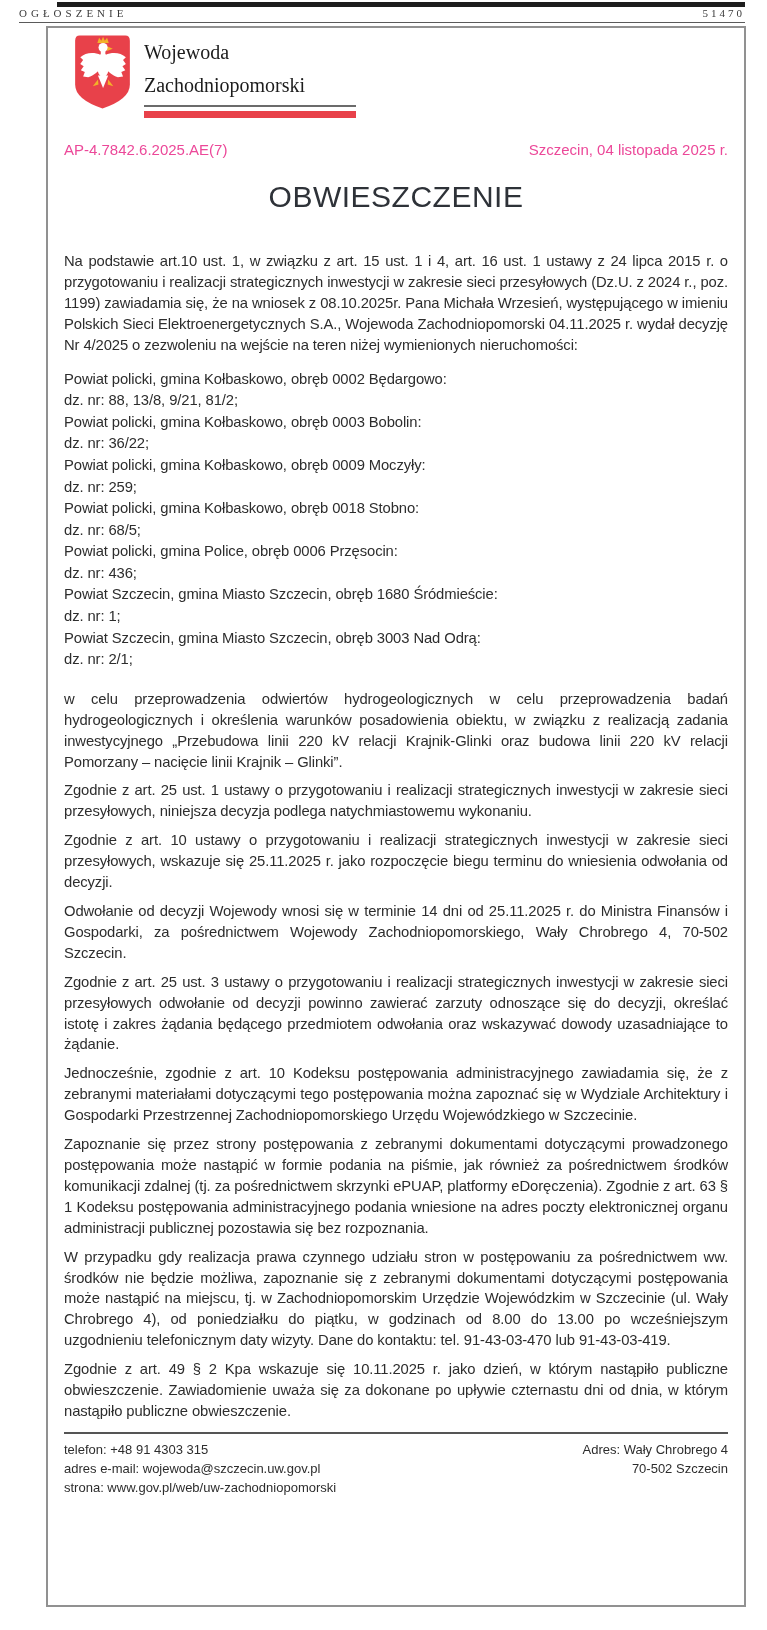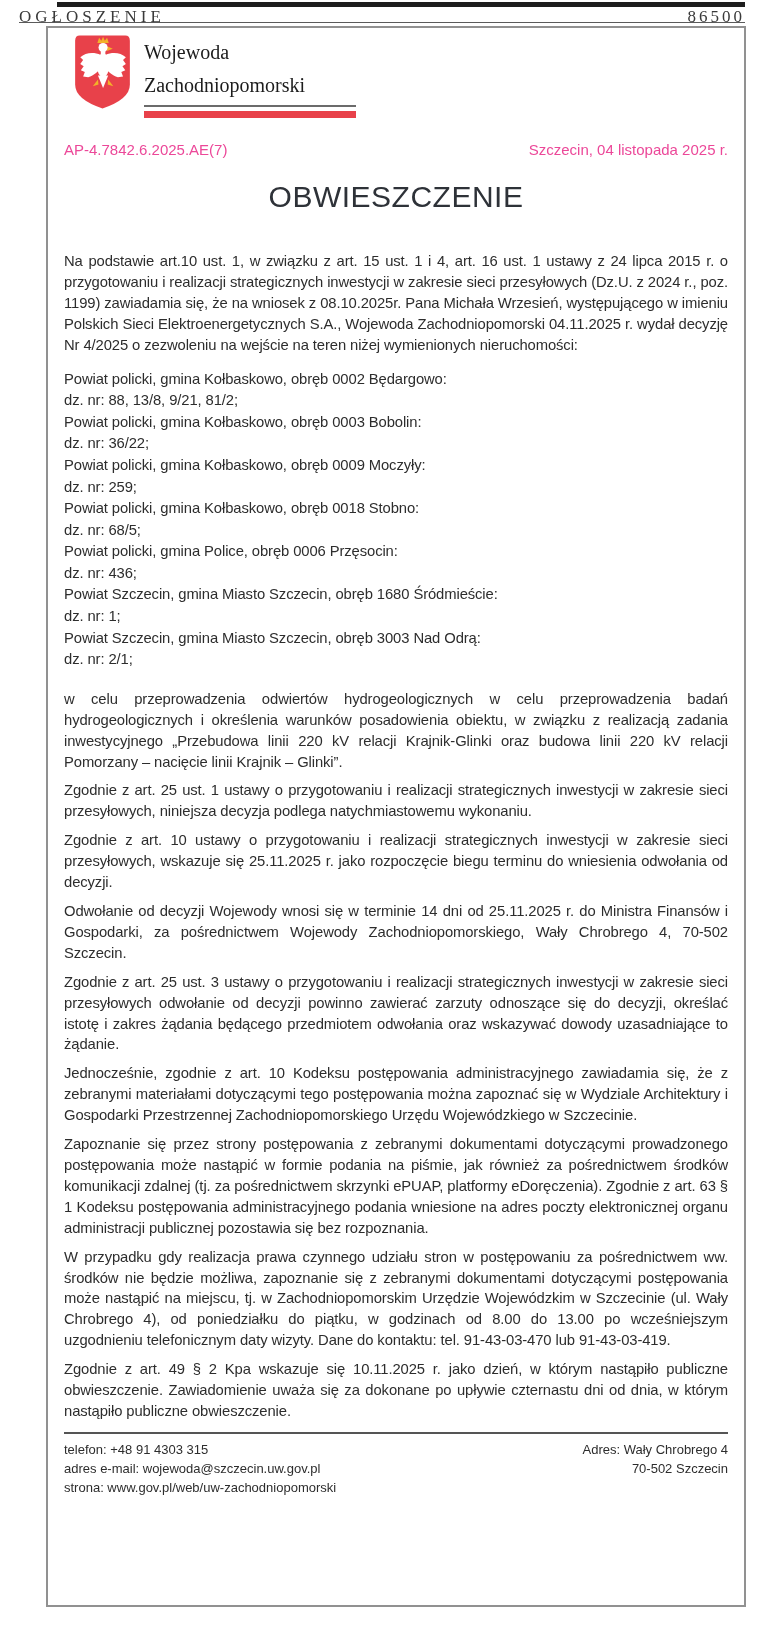--- a/index.html
+++ b/index.html
@@ -4,21 +4,21 @@
 <style>
   html,body{margin:0;padding:0;}
   body{
     width:767px;height:1630px;background:#ffffff;position:relative;
     font-family:"Liberation Sans", sans-serif;color:#2d2d2d;overflow:hidden;
   }
   
   .topbar{position:absolute;left:57px;top:2px;width:688px;height:5px;background:#1d1d1d;}
   .masthead-row{
     position:absolute;left:19px;top:7px;width:726px;display:flex;justify-content:space-between;
-    font-family:"Liberation Serif", serif;font-size:17px;color:#3a3a3a;gap:20px;
+    font-family:"Liberation Serif", serif;font-size:11px;color:#3a3a3a;gap:20px;
   }
   .masthead-row .sec{letter-spacing:4px;}
   .masthead-row .num{letter-spacing:3px;}
   .masthead-rule{position:absolute;left:19px;top:22px;width:726px;height:1px;background:#5a5a5a;}
 
   
   .doc{
     position:absolute;left:46px;top:26px;width:700px;height:1581px;box-sizing:border-box;
     border:2px solid #919191;background:#fff;padding:4px 16px 0;overflow:hidden;
   }
@@ -56,21 +56,21 @@
     display:flex;justify-content:space-between;font-size:13px;line-height:19px;color:#2d2d2d;
   }
   .f-right{text-align:right;}
 </style>
 </head>
 <body>
 
 <div class="topbar"></div>
 <div class="masthead-row">
   <span class="sec">OGŁOSZENIE</span>
-  <span class="num">86500</span>
+  <span class="num">51470</span>
 </div>
 <div class="masthead-rule"></div>
 
 <div class="doc">
 
   <div class="letterhead">
     <div class="coa">
       <svg viewBox="0 0 100 132" xmlns="http://www.w3.org/2000/svg" aria-hidden="true">
         <path d="M10,2 H90 Q98,2 98,11 V88 Q98,114 50,130 Q2,114 2,88 V11 Q2,2 10,2 Z" fill="#e8414a"></path>
         <path d="M41,15 L44,6 L48,11 L51,4 L54,11 L58,6 L61,15 Z" fill="#f3b229"></path>

